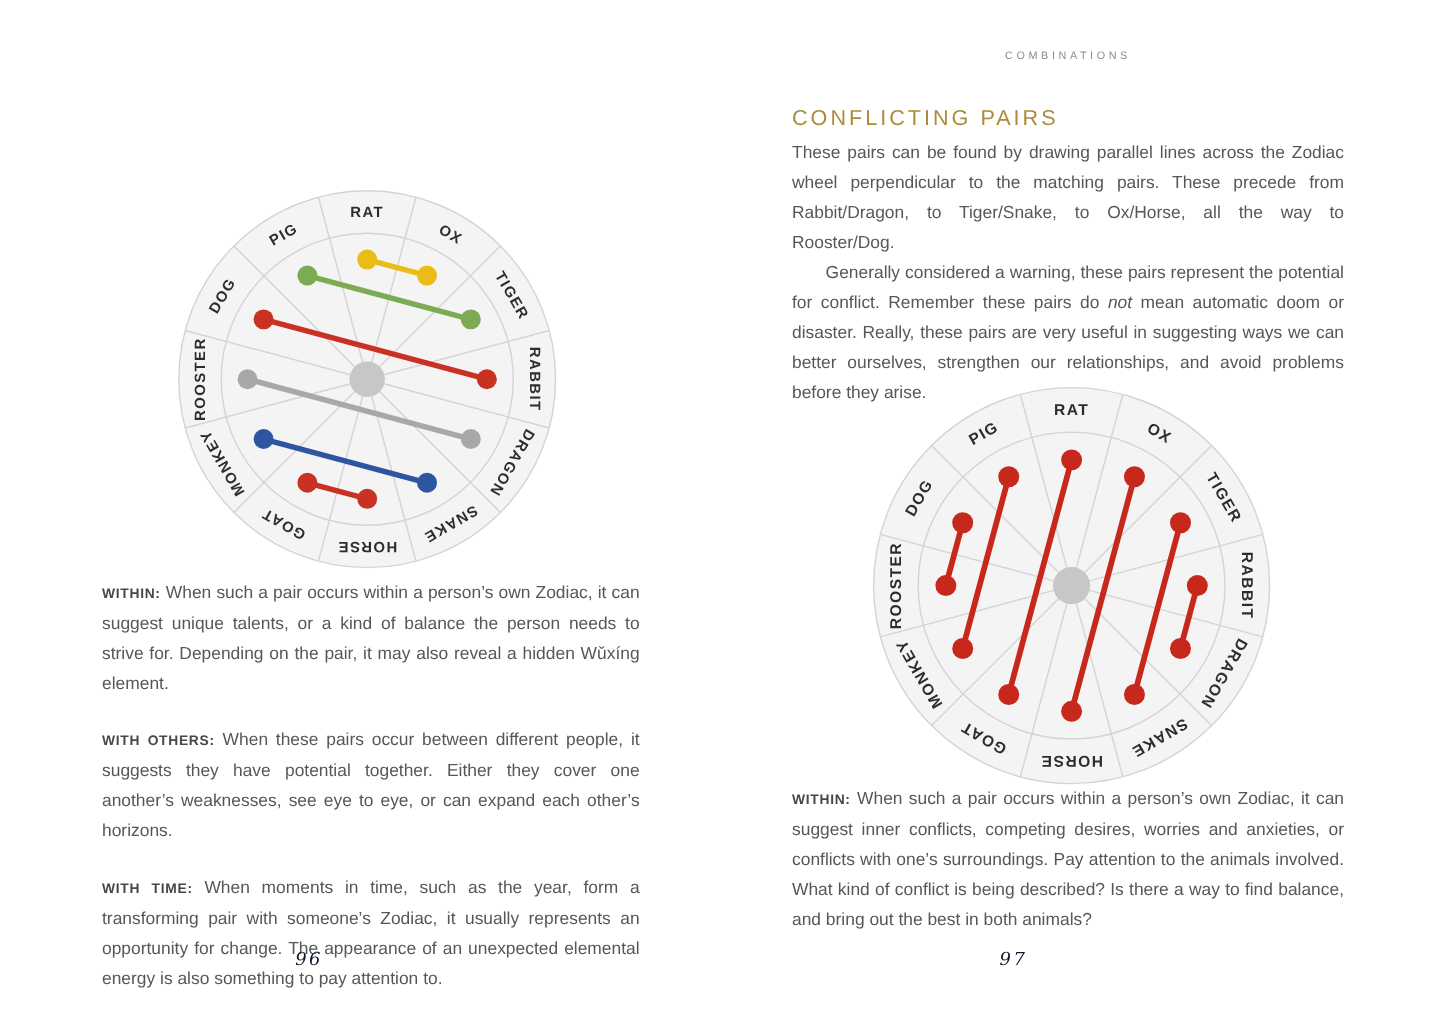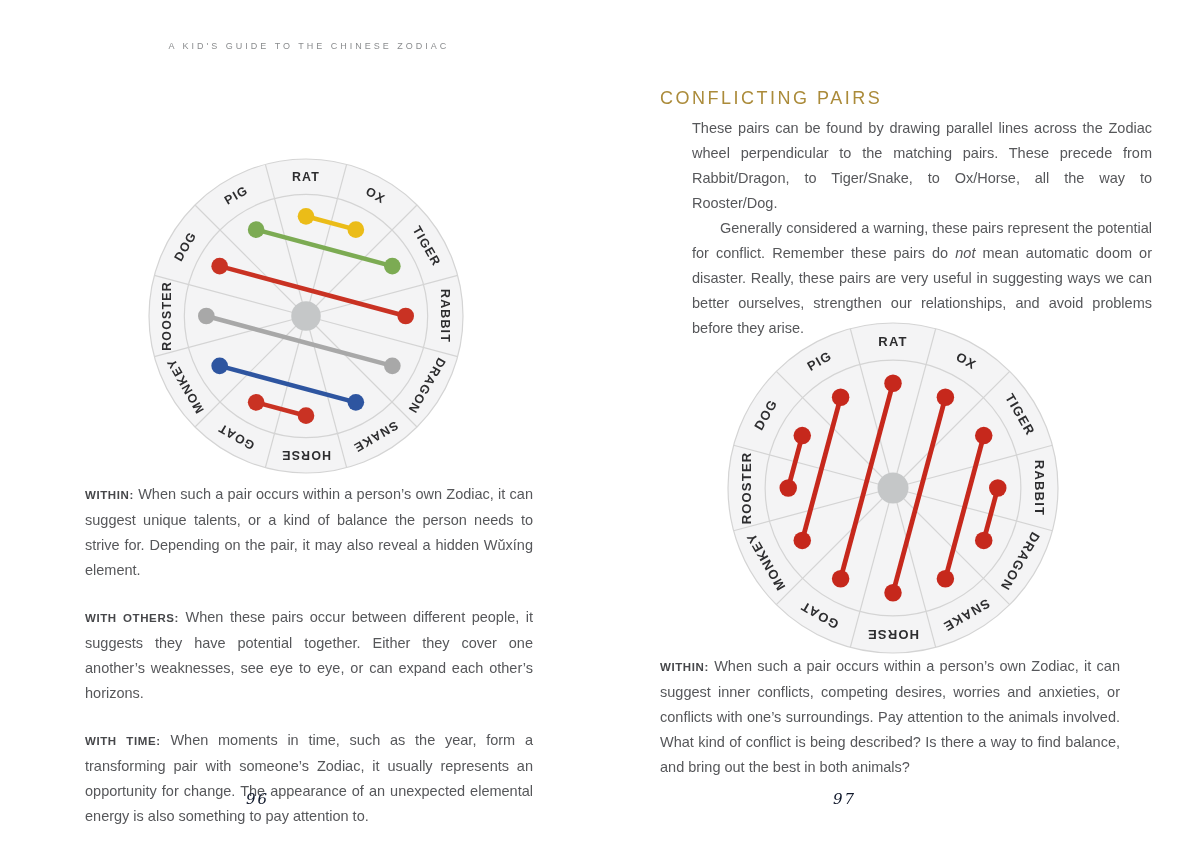--- a/index.html
+++ b/index.html
@@ -20,21 +20,20 @@
          font-size:15px;color:#0f172a;letter-spacing:2px;}
   .em{font-style:italic;}
   .indent{text-indent:28px;}
   svg{position:absolute;overflow:visible;}
 </style>
 </head>
 <body>
 
 <div id="spread">
 
-  <div class="runhead" style="left:85px;width:448px;">A KID'S GUIDE TO THE CHINESE ZODIAC</div>
 
 
   <svg width="320" height="320" style="left:146px;top:156px;" id="wheel-left">
       <circle cx="160" cy="160" r="157" fill="#f4f4f5" stroke="#d4d4d4" stroke-width="1.2"></circle>
       <circle cx="160" cy="160" r="121.675" fill="none" stroke="#d4d4d4" stroke-width="1.2"></circle>
       <line x1="200.63459008109575" y1="8.349645272616272" x2="160" y2="160" stroke="#d4d4d4" stroke-width="1.2"></line>
       <line x1="271.01576464628795" y1="48.98423535371204" x2="160" y2="160" stroke="#d4d4d4" stroke-width="1.2"></line>
       <line x1="311.65035472738373" y1="119.36540991890425" x2="160" y2="160" stroke="#d4d4d4" stroke-width="1.2"></line>
       <line x1="311.65035472738373" y1="200.63459008109578" x2="160" y2="160" stroke="#d4d4d4" stroke-width="1.2"></line>
       <line x1="271.01576464628795" y1="271.01576464628795" x2="160" y2="160" stroke="#d4d4d4" stroke-width="1.2"></line>
@@ -100,24 +99,25 @@
          <span>When these pairs occur between different people, it suggests they have potential together. Either they cover one another’s weaknesses, see eye to eye, or can expand each other’s horizons.</span></p>
     </div>
     <div class="section">
       <p><span class="slabel">WITH TIME:</span>
          <span>When moments in time, such as the year, form a transforming pair with someone’s Zodiac, it usually represents an opportunity for change. The appearance of an unexpected elemental energy is also something to pay attention to.</span></p>
     </div>
   </div>
 
   <div class="folio" style="left:246px;top:790px;">96</div>
 
+  <div class="runhead" style="left:660px;width:460px;">COMBINATIONS</div>
 
   <div class="gold-title" style="left:660px;top:88px;">CONFLICTING PAIRS</div>
 
-  <div class="col body-text" style="left:660px;top:116px;width:460px;margin-left:32px;">
+  <div class="col body-text" style="left:660px;top:116px;width:460px;">
     <p>These pairs can be found by drawing parallel lines across the Zodiac wheel perpendicular to the matching pairs. These precede from Rabbit/Dragon, to Tiger/Snake, to Ox/Horse, all the way to Rooster/Dog.</p>
     <p class="indent"><span>Generally considered a warning, these pairs represent the potential for conflict. Remember these pairs do </span><span class="em">not</span><span> mean automatic doom or disaster. Really, these pairs are very useful in suggesting ways we can better ourselves, strengthen our relationships, and avoid problems before they arise.</span></p>
   </div>
 
   <svg width="336" height="336" style="left:725px;top:320px;" id="wheel-right">
       <circle cx="168" cy="168" r="165" fill="#f4f4f5" stroke="#d4d4d4" stroke-width="1.2"></circle>
       <circle cx="168" cy="168" r="127.875" fill="none" stroke="#d4d4d4" stroke-width="1.2"></circle>
       <line x1="210.70514244191594" y1="8.622238662303715" x2="168" y2="168" stroke="#d4d4d4" stroke-width="1.2"></line>
       <line x1="284.6726188957803" y1="51.327381104219654" x2="168" y2="168" stroke="#d4d4d4" stroke-width="1.2"></line>
       <line x1="327.37776133769626" y1="125.29485755808408" x2="168" y2="168" stroke="#d4d4d4" stroke-width="1.2"></line>

